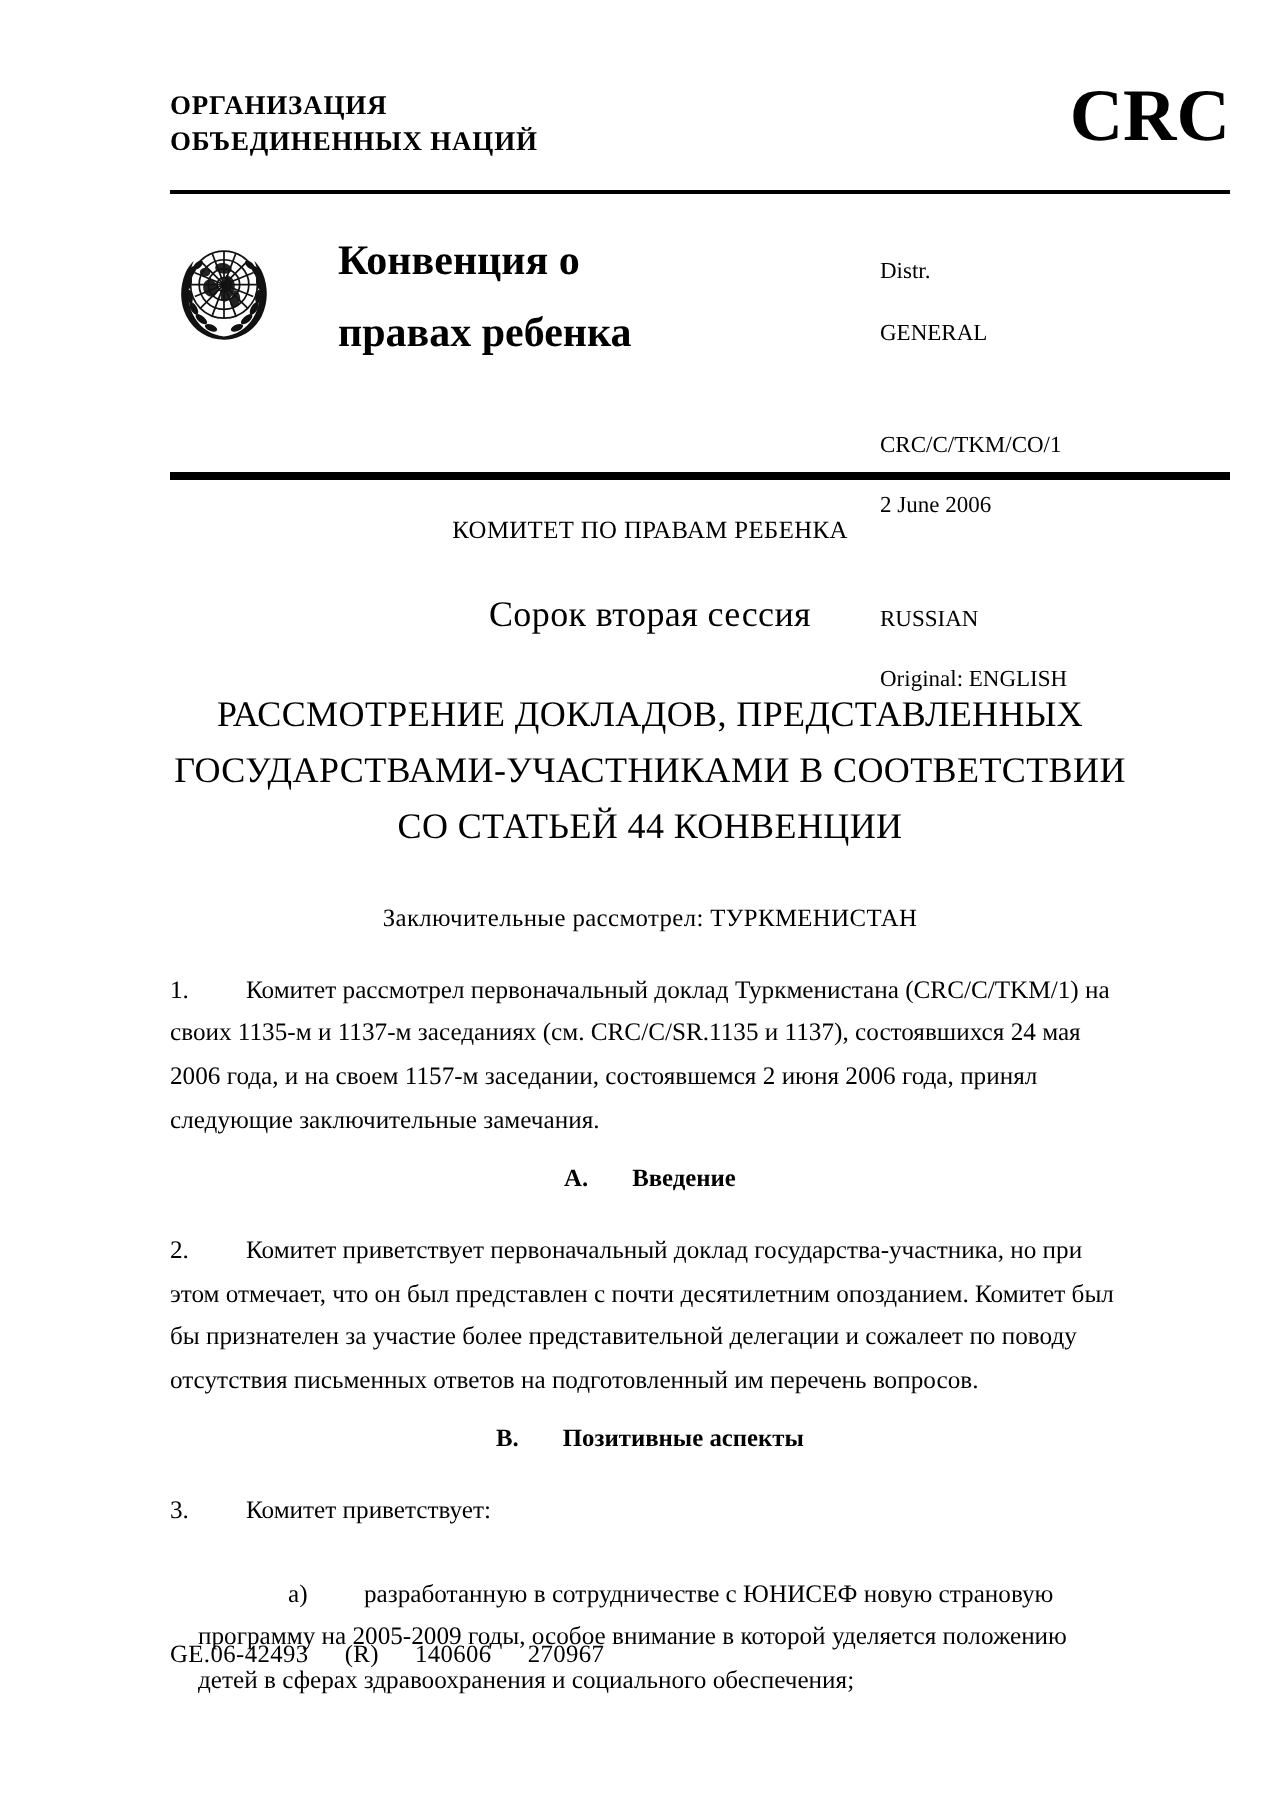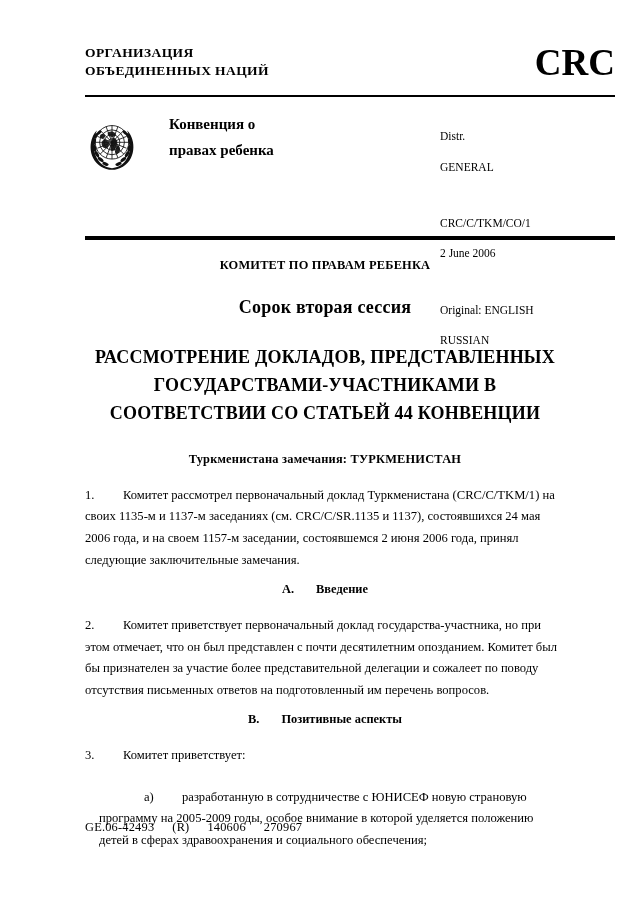--- a/index.html
+++ b/index.html
@@ -26,21 +26,21 @@
   }
 
   
   .masthead {
     position: absolute;
     left: 85px;
     top: 44px;
     width: 530px;
     display: flex;
     justify-content: space-between;
-    align-items: flex-end;
+    align-items: center;
   }
   .org-name {
     font-size: 13.5px;
     font-weight: bold;
     line-height: 1.33;
     letter-spacing: 0.4px;
     white-space: pre-line;
   }
   .crc-mark {
     font-size: 37px;
@@ -77,21 +77,21 @@
     align-items: flex-start;
   }
   .emblem {
     width: 54px;
     height: 54px;
     flex: 0 0 54px;
     margin-top: 6px;
   }
   .conv-title {
     margin-left: 30px;
-    font-size: 15px;
+    font-size: 21px;
     font-weight: bold;
     line-height: 1.72;
     white-space: pre-line;
     flex: 1 1 auto;
   }
   .distr {
     flex: 0 0 175px;
     font-size: 11.5px;
     line-height: 1.32;
     margin-top: 2px;
@@ -103,21 +103,21 @@
   
   .body-block {
     position: absolute;
     left: 85px;
     top: 258px;
     width: 480px;
   }
 
   .h-center {
     text-align: center;
-    font-weight: bold;
+    font-weight: normal;
     font-size: 12.4px;
     letter-spacing: 0.2px;
   }
   .h-committee { margin-top: 0; }
   .h-session   { margin-top: 24px; font-size: 18px; }
   .h-consider  {
     margin-top: 26px;
     line-height: 1.55;
     font-size: 18px;
   }
@@ -244,37 +244,37 @@
     <div class="distr">
       <div class="grp">
         <div>Distr.</div>
         <div>GENERAL</div>
       </div>
       <div class="grp">
         <div>CRC/C/TKM/CO/1</div>
         <div>2 June 2006</div>
       </div>
       <div class="grp">
+        <div>RUSSIAN</div>
         <div>Original:  ENGLISH</div>
-        <div>RUSSIAN</div>
       </div>
     </div>
   </div>
 
   <div class="rule-thick"></div>
 
   <div class="body-block">
 
     <div class="h-center h-committee">КОМИТЕТ ПО ПРАВАМ РЕБЕНКА</div>
 
     <div class="h-center h-session">Сорок вторая сессия</div>
 
     <div class="h-center h-consider">РАССМОТРЕНИЕ ДОКЛАДОВ, ПРЕДСТАВЛЕННЫХ ГОСУДАРСТВАМИ-УЧАСТНИКАМИ В СООТВЕТСТВИИ СО СТАТЬЕЙ 44 КОНВЕНЦИИ</div>
 
-    <div class="h-center h-conclud">Туркменистана замечания:  ТУРКМЕНИСТАН</div>
+    <div class="h-center h-conclud">Заключительные рассмотрел:  ТУРКМЕНИСТАН</div>
 
     <div class="para">
       <span class="num">1.</span><span>Комитет рассмотрел первоначальный доклад Туркменистана (CRC/C/TKM/1) на своих 1135-м и 1137-м заседаниях (см. CRC/C/SR.1135 и 1137), состоявшихся 24 мая 2006 года, и на своем 1157-м заседании, состоявшемся 2 июня 2006 года, принял следующие заключительные замечания.</span>
     </div>
 
     <div class="sec-head">
       <span class="letter">A.</span><span>Введение</span>
     </div>
 
     <div class="para">

